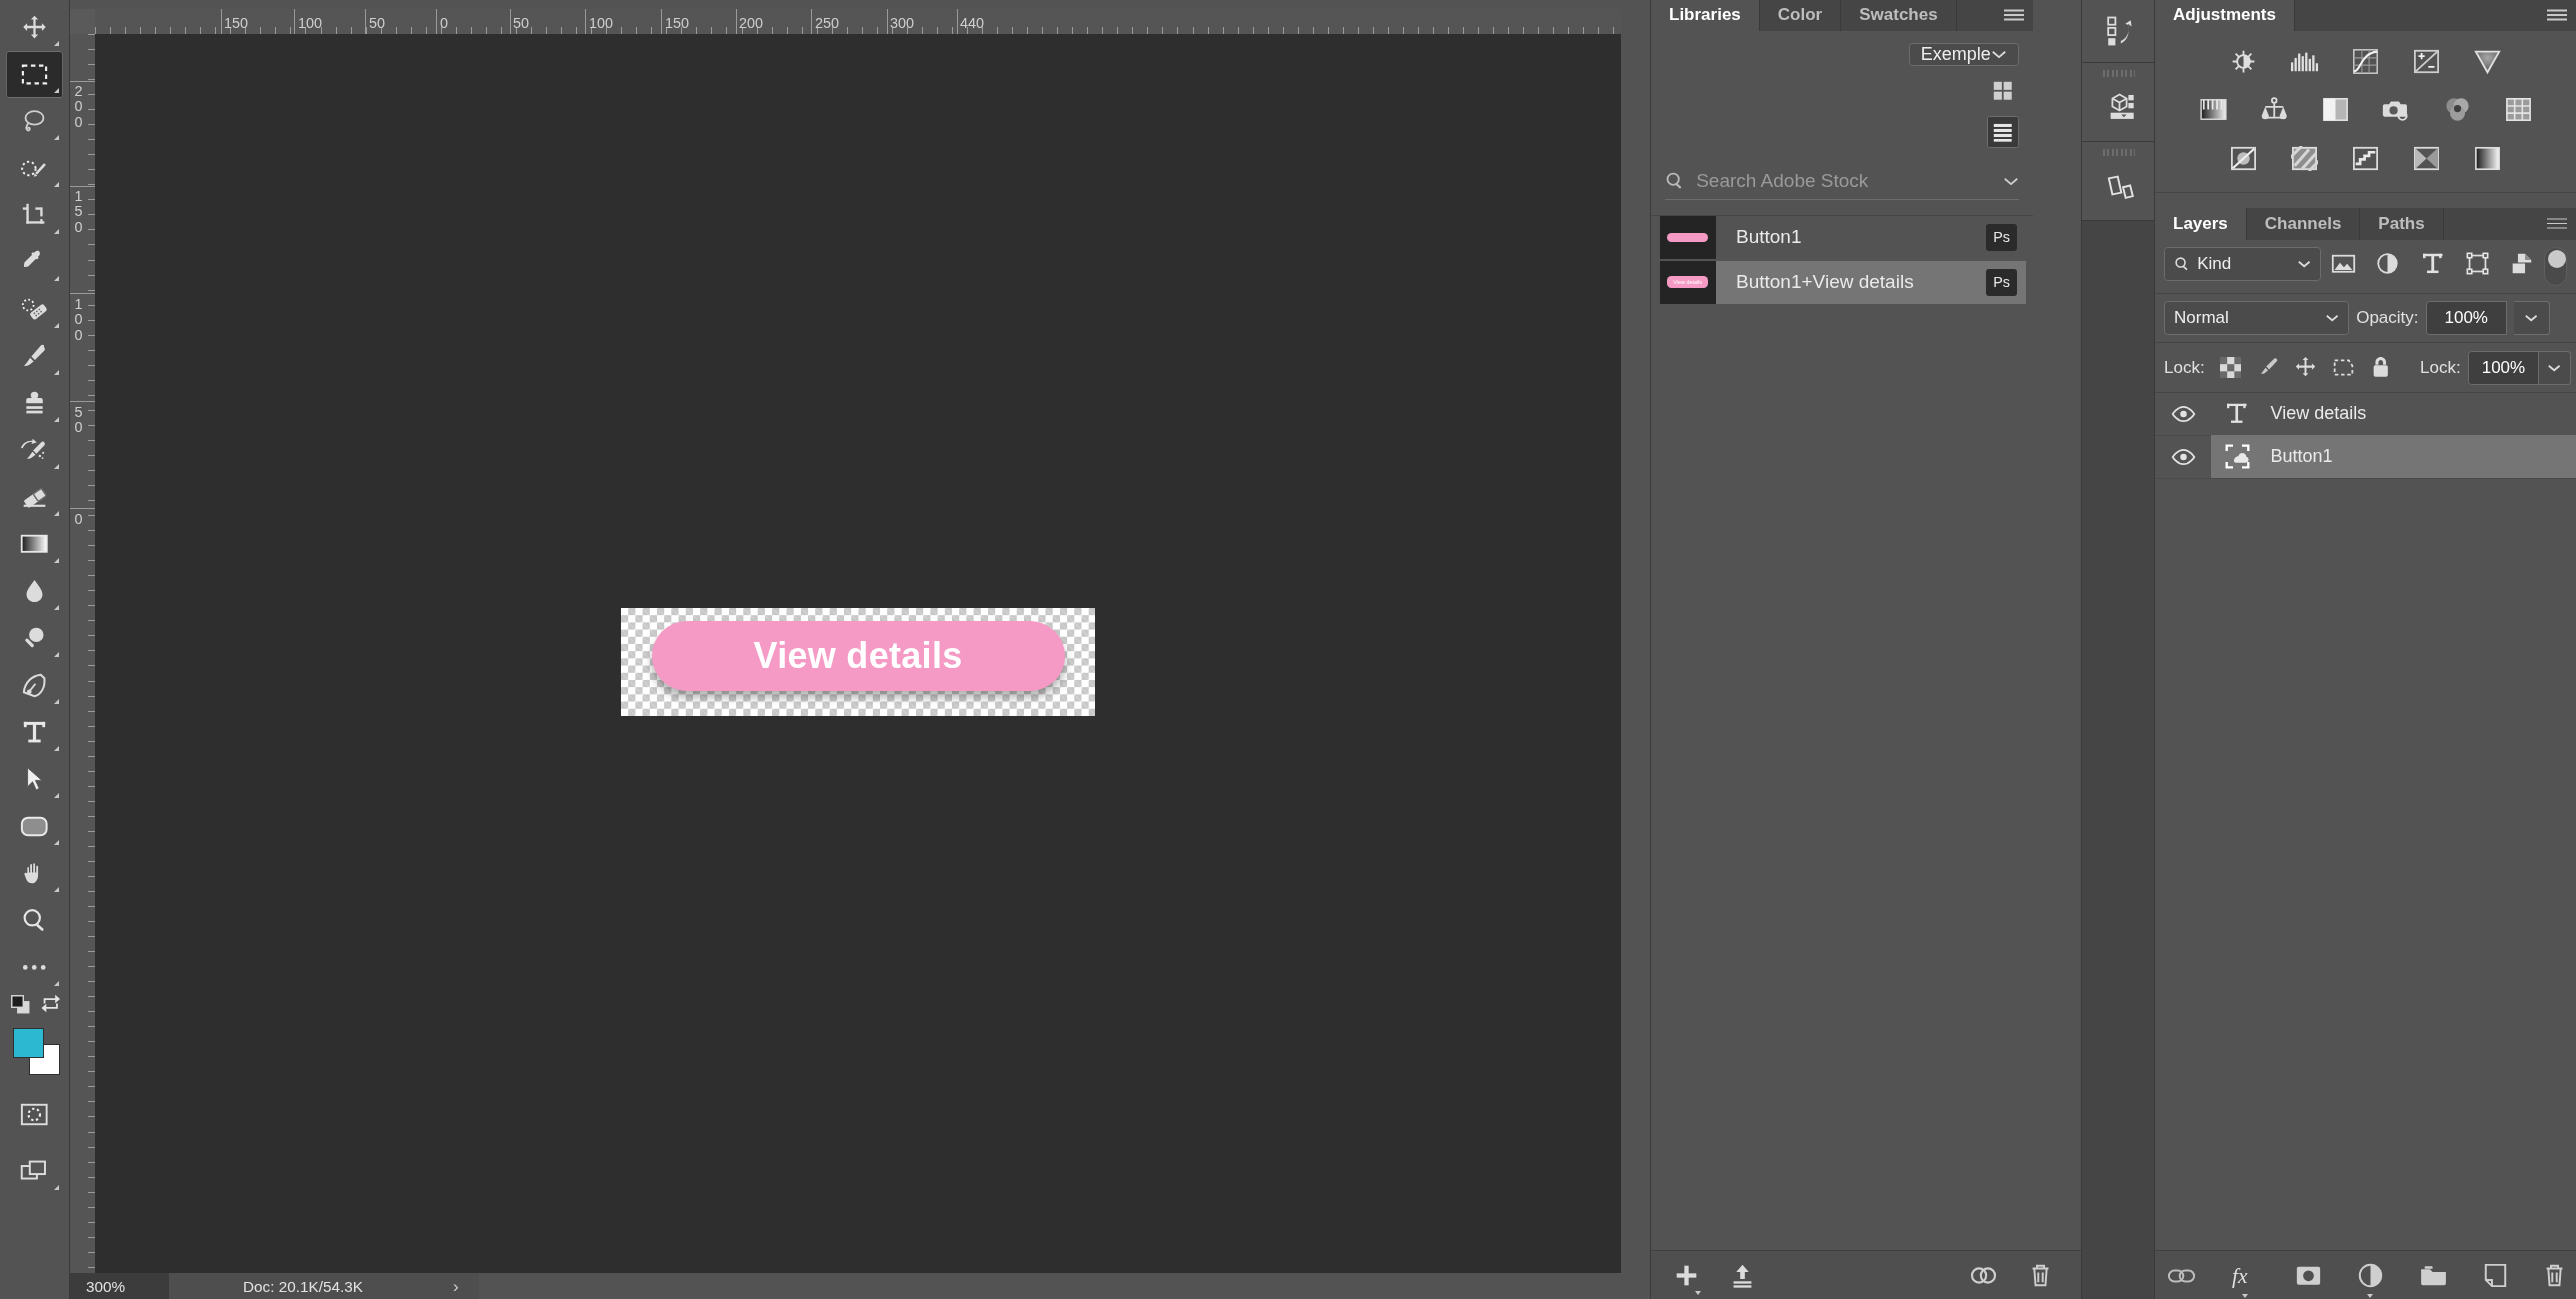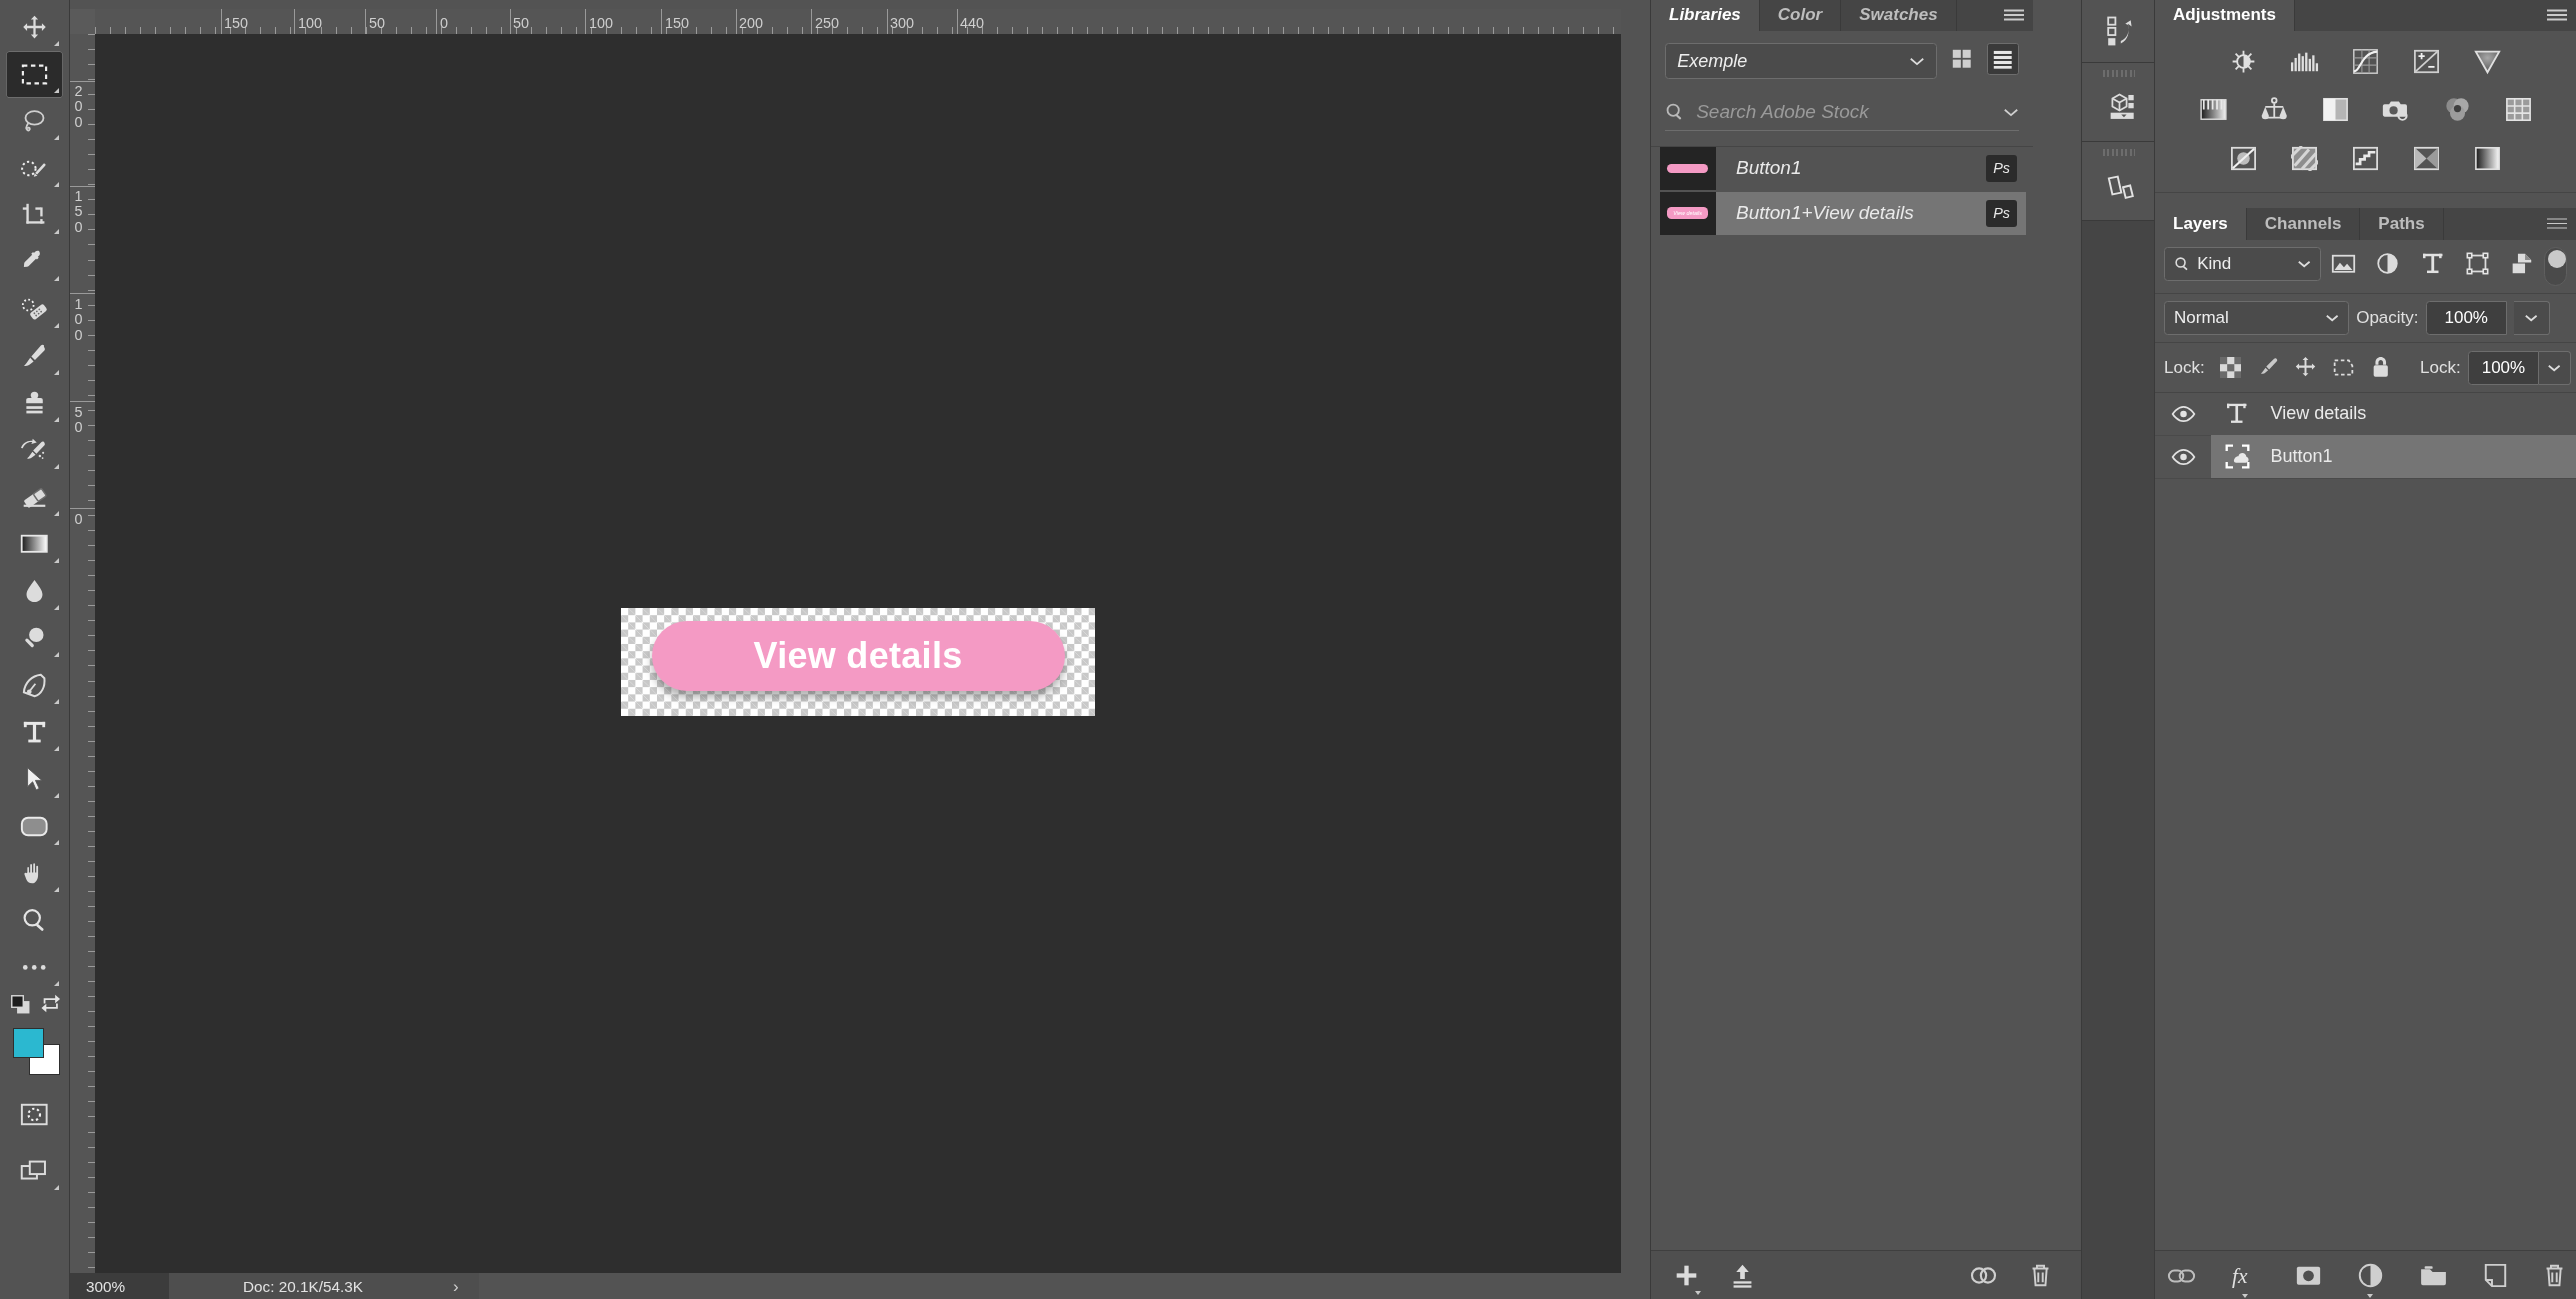--- a/index.html
+++ b/index.html
@@ -71,32 +71,32 @@
   
   .statusbar {
     position:absolute; left:70px; top:1273px; width:1580px; height:27px;
     background:#535353; display:flex; align-items:center; font-size:15.3px; color:#e2e2e2;
   }
   .zoombox { width:99px; height:27px; background:#3c3c3c; display:flex; align-items:center; padding-left:16px; }
   .docbox  { flex:0 0 auto; display:flex; align-items:center; gap:90px; padding-left:74px; background:#4e4e4e; height:27px; padding-right:20px;}
   .chev { font-size:17px; color:#cfcfcf; }
 
   
-  .libPanel { position:absolute; left:1650px; top:0; width:383px; height:1300px; background:#535353; border-left:0.9px solid #3a3a3a;font-style:italic; }
+  .libPanel { position:absolute; left:1650px; top:0; width:383px; height:1300px; background:#535353; border-left:0.9px solid #3a3a3a; }
   .tabrow { display:flex; height:30.5px; background:#454545; align-items:stretch; position:relative; }
   .tab {
     display:flex; align-items:center; padding:0 18px; font-size:17px; font-weight:bold;
     color:#bdbdbd; background:#454545; border-right:0.9px solid #3a3a3a; cursor:pointer;
   }
   .tab.active { background:#535353; color:#ffffff; }
   .tabfill { flex:1; background:#454545; }
   .hamburger { width:38px; display:flex; align-items:center; justify-content:center; background:#454545; cursor:pointer; }
   .hamburger i { display:block; width:20px; height:1.8px; background:#c9c9c9; box-shadow:0 4.5px 0 #c9c9c9, 0 -4.5px 0 #c9c9c9; }
 
-  .libTop { padding:12.6px 14.4px 0 14.4px; display:flex; align-items:flex-start; gap:9px; }
+  .libTop { padding:12.6px 14.4px 0 14.4px; display:flex; align-items:flex-end; gap:9px;flex-direction:column; }
   .libSelect {
     flex:1; height:36px; background:#4b4b4b; border:0.9px solid #6d6d6d; border-radius:3.6px;
     display:flex; align-items:center; padding:0 10.8px; font-size:18px; color:#eee; cursor:pointer;
   }
   .libSelect .name { flex:1; }
   .viewbtn { width:32px; height:32px; display:flex; align-items:center; justify-content:center; border-radius:2.7px; cursor:pointer; }
   .viewbtn.sel { background:#3a3a3a; border:0.9px solid #6d6d6d; }
 
   .searchRow {
     margin:14.4px 14.4px 0 14.4px; height:38px; display:flex; align-items:center; gap:10.8px;

